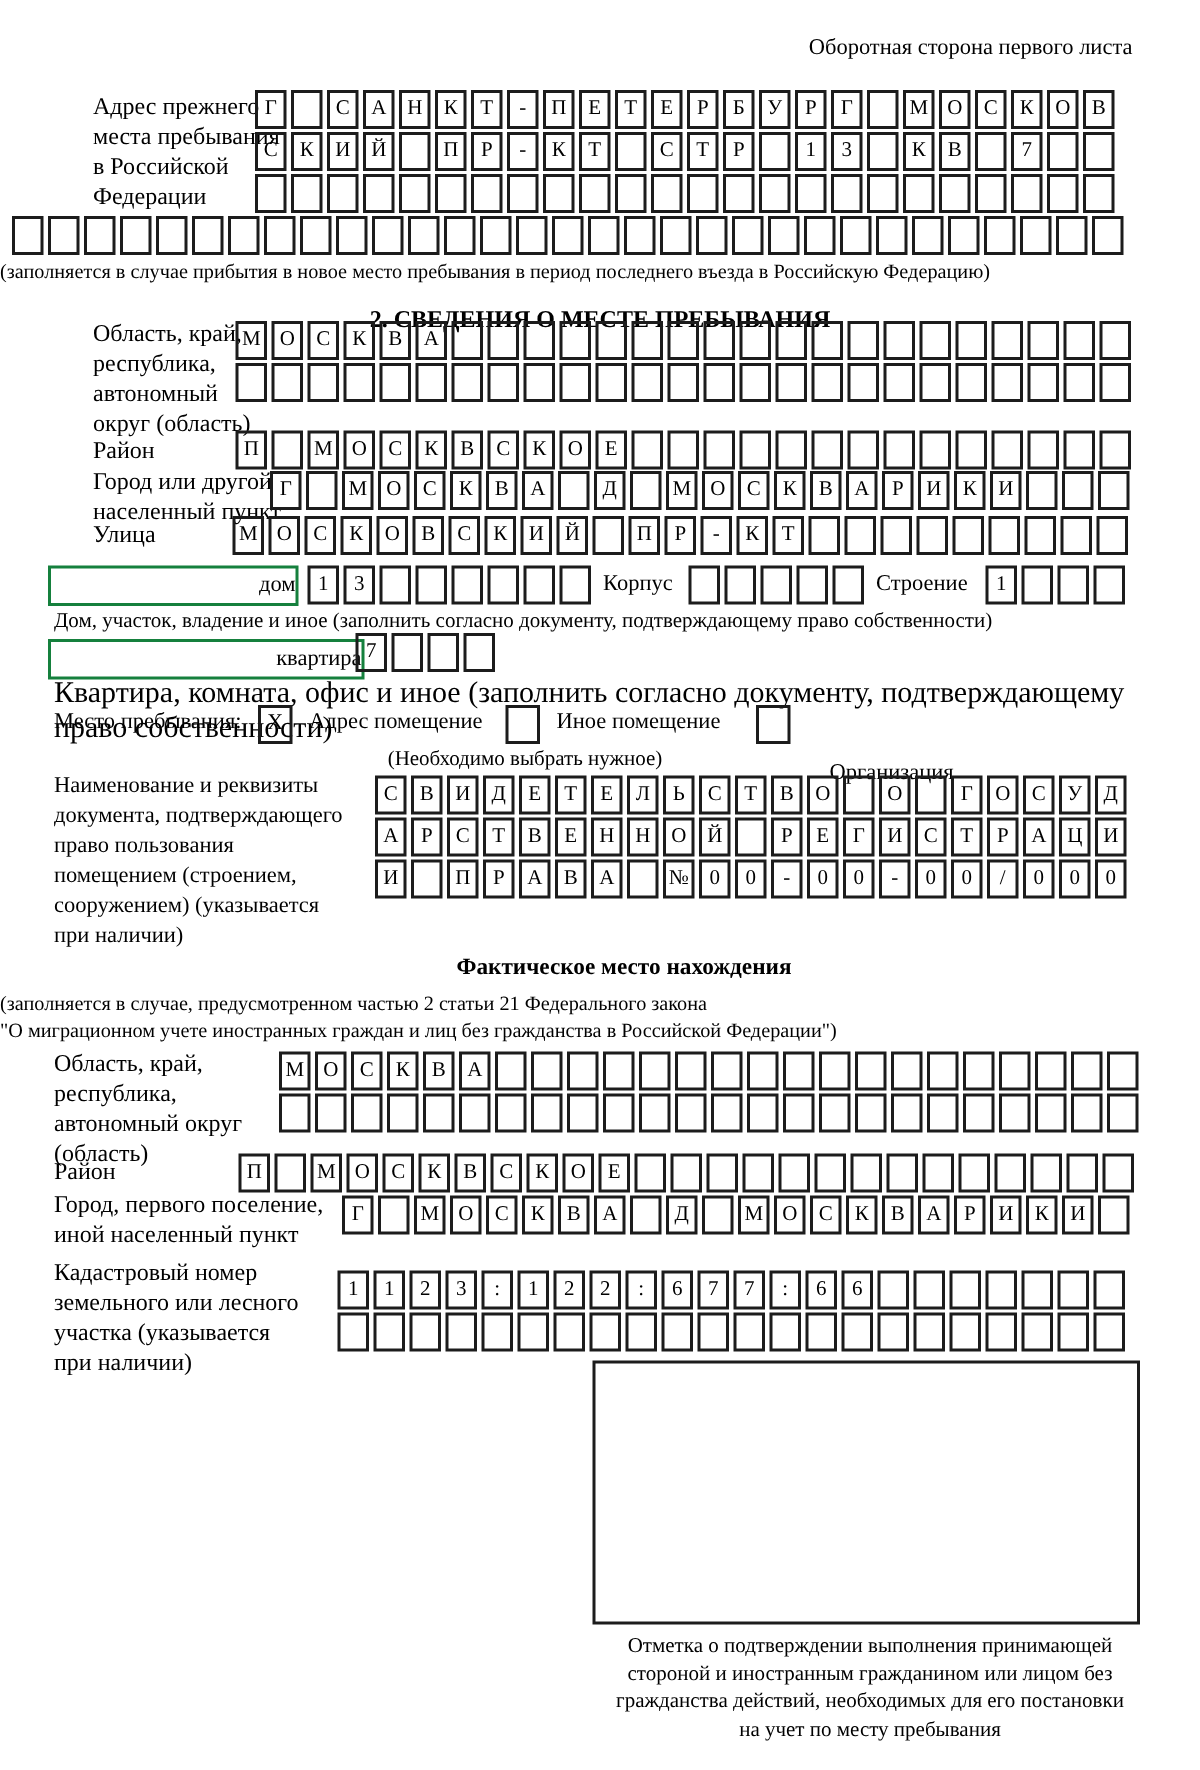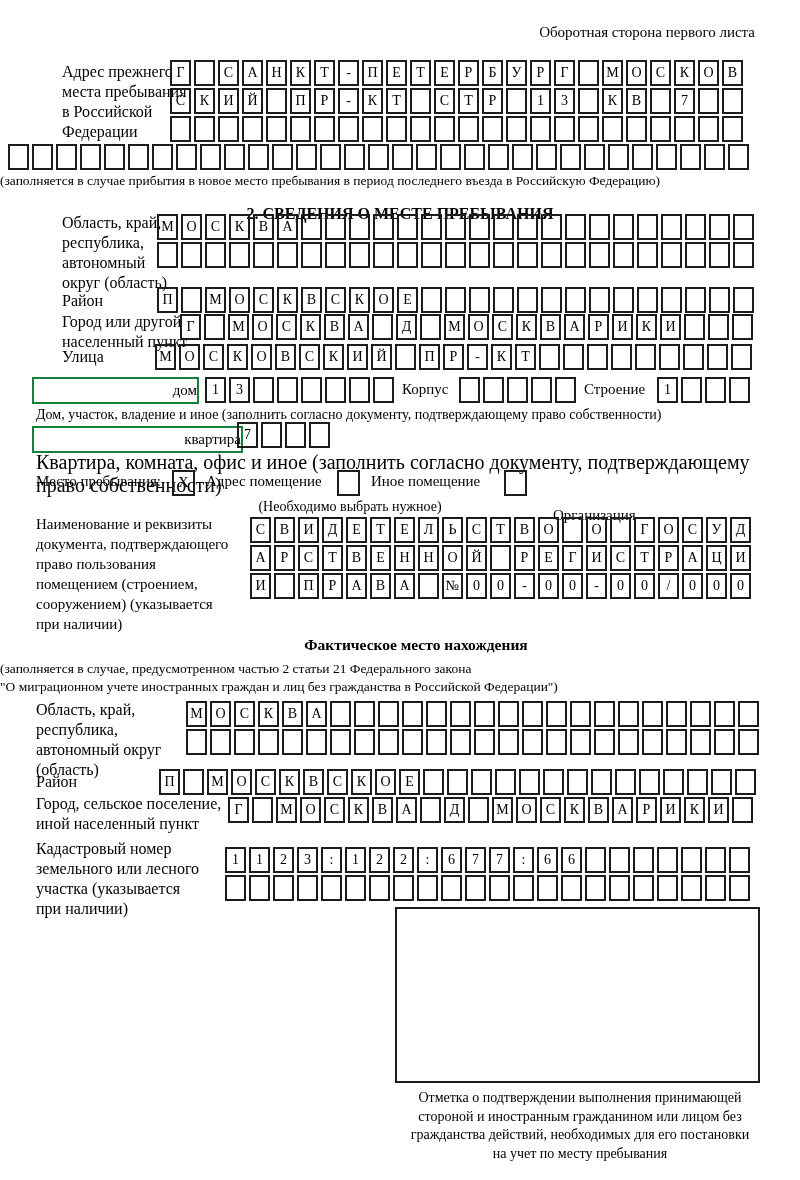--- a/index.html
+++ b/index.html
@@ -499,21 +499,21 @@
       <div class="cell"></div>
       <div class="cell"></div>
       <div class="cell"></div>
       <div class="cell"></div>
       <div class="cell"></div>
       <div class="cell"></div>
       <div class="cell"></div>
       <div class="cell"></div>
     </div>
 
-  <div class="abs lbl" style="left:36px;top:794px;width:190px;">Город, сельское поселение,
+  <div class="abs lbl" style="left:36px;top:794px;width:190px;">Город, первого поселение,
 иной населенный пункт</div>
   <div class="abs cells" style="left:228px;top:797px;">
       <div class="cell">Г</div>
       <div class="cell"></div>
       <div class="cell">М</div>
       <div class="cell">О</div>
       <div class="cell">С</div>
       <div class="cell">К</div>
       <div class="cell">В</div>
       <div class="cell">А</div>

